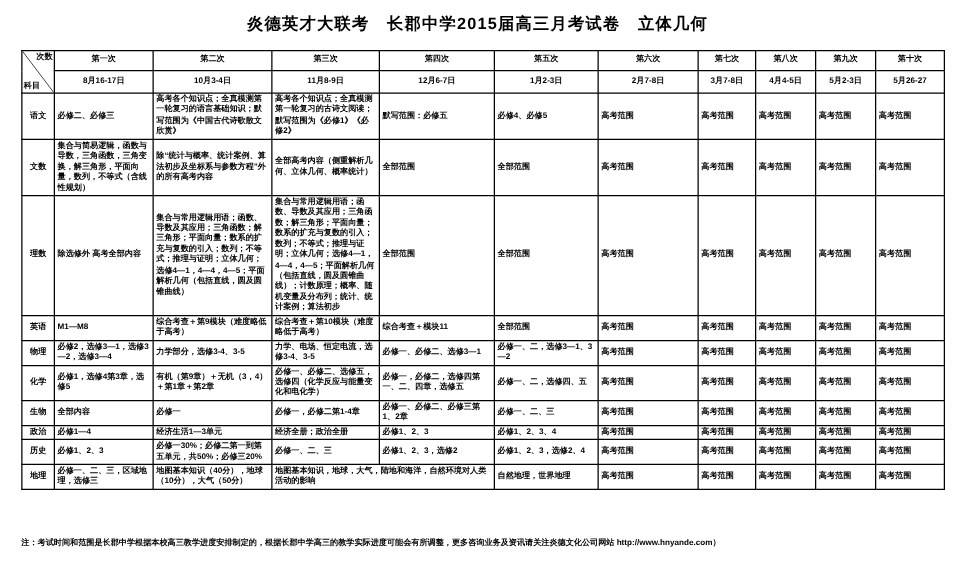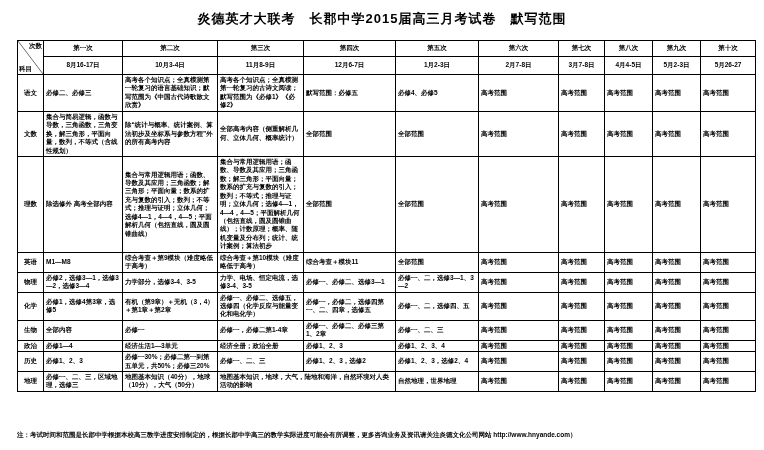--- a/index.html
+++ b/index.html
@@ -31,21 +31,21 @@
   .note{
     position:absolute;left:17px;top:431px;width:740px;
     font-size:6.5px;font-weight:bold;line-height:1.3;
   }
 </style>
 </head>
 <body>
 
 <div class="page">
 
-  <div class="title">炎德英才大联考　长郡中学2015届高三月考试卷　默写范围</div>
+  <div class="title">炎德英才大联考　长郡中学2015届高三月考试卷　立体几何</div>
 
   <table class="exam">
     <colgroup>
       <col style="width:26px">
       <col style="width:79px">
       <col style="width:95px">
       <col style="width:86px">
       <col style="width:92px">
       <col style="width:83px">
       <col style="width:80px">

